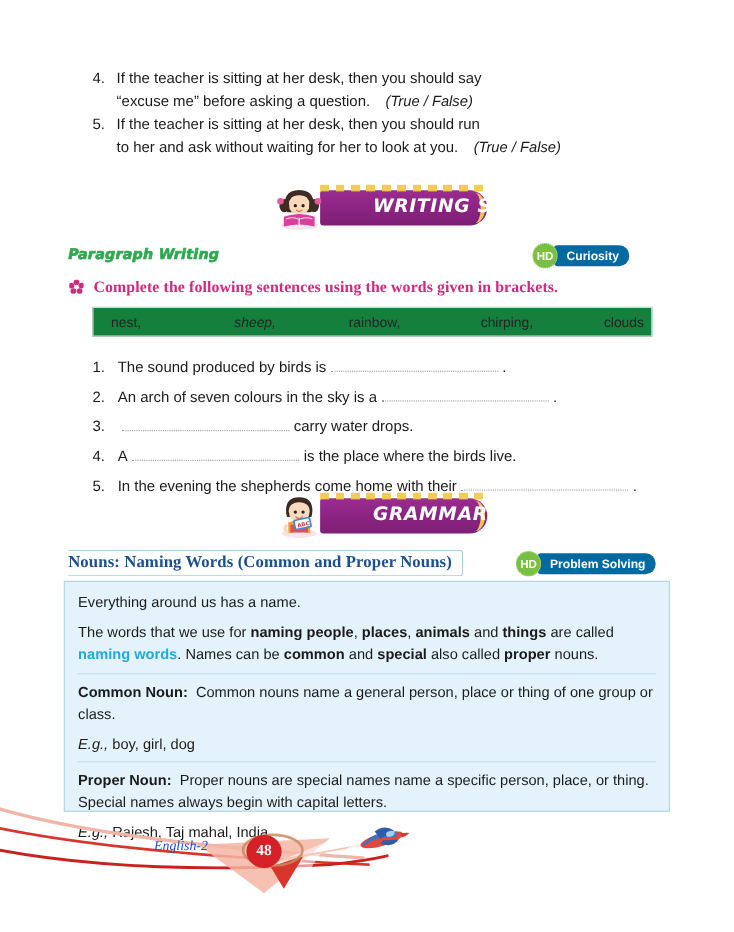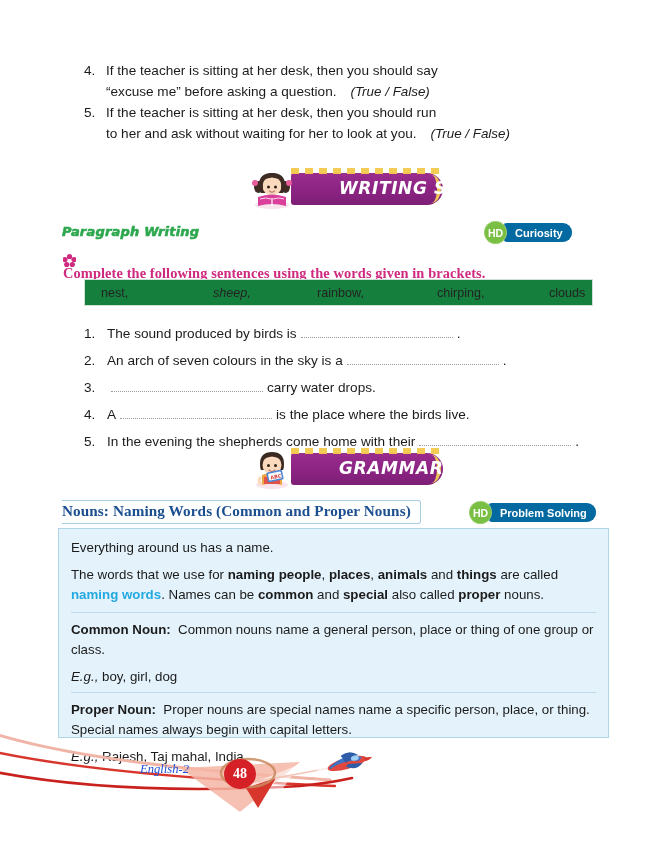--- a/index.html
+++ b/index.html
@@ -68,21 +68,21 @@
     display: flex; align-items: center; padding: 0 9px 0 11px;
     border-radius: 3px 9px 9px 3px; white-space: nowrap;
   }
   .tag-blue:before {
     content: ""; position: absolute; left: -7px; top: 0;
     border-top: 9.5px solid transparent; border-bottom: 9.5px solid transparent;
     border-right: 8px solid #2b7fc2;
   }
 
   
-  .instr { position: absolute; display: flex; align-items: baseline; flex-direction: column; }
+  .instr { position: absolute; display: flex; align-items: baseline; }
   .flower { width: 13px; height: 13px; position: relative; margin-right: 9px; top: 2px; flex: 0 0 13px; }
   .instr-text {
     font-family: "Liberation Serif", serif; font-weight: 700;
     font-size: 14.4px; color: #cf2a7f; letter-spacing: .1px;
   }
 
   
   .wordbank {
     position: absolute; left: 84px; top: 279px; width: 509px; height: 27px;
     background: #15803d; border: 1px solid #cfe0d6;

